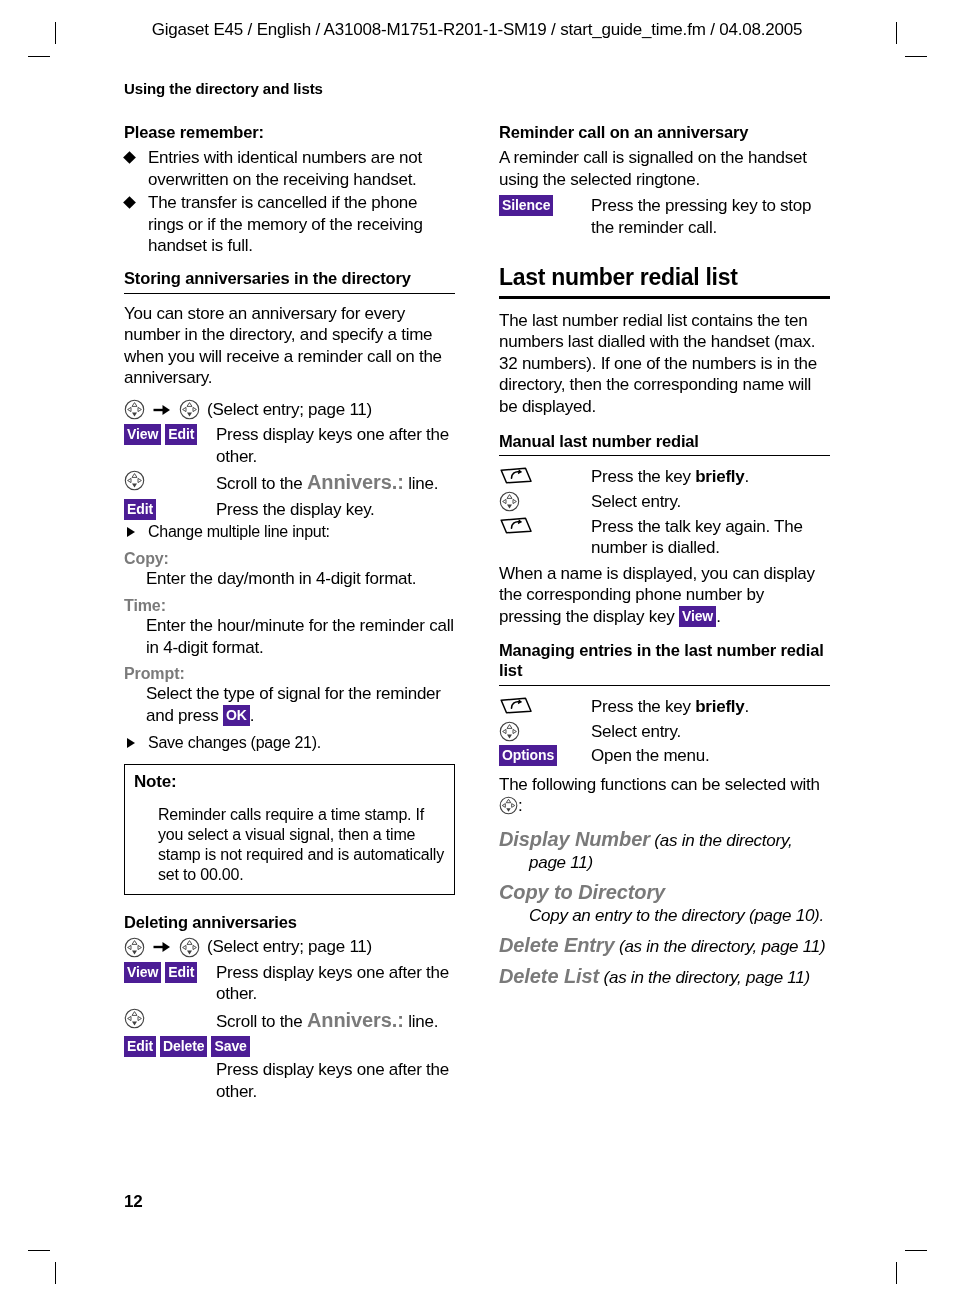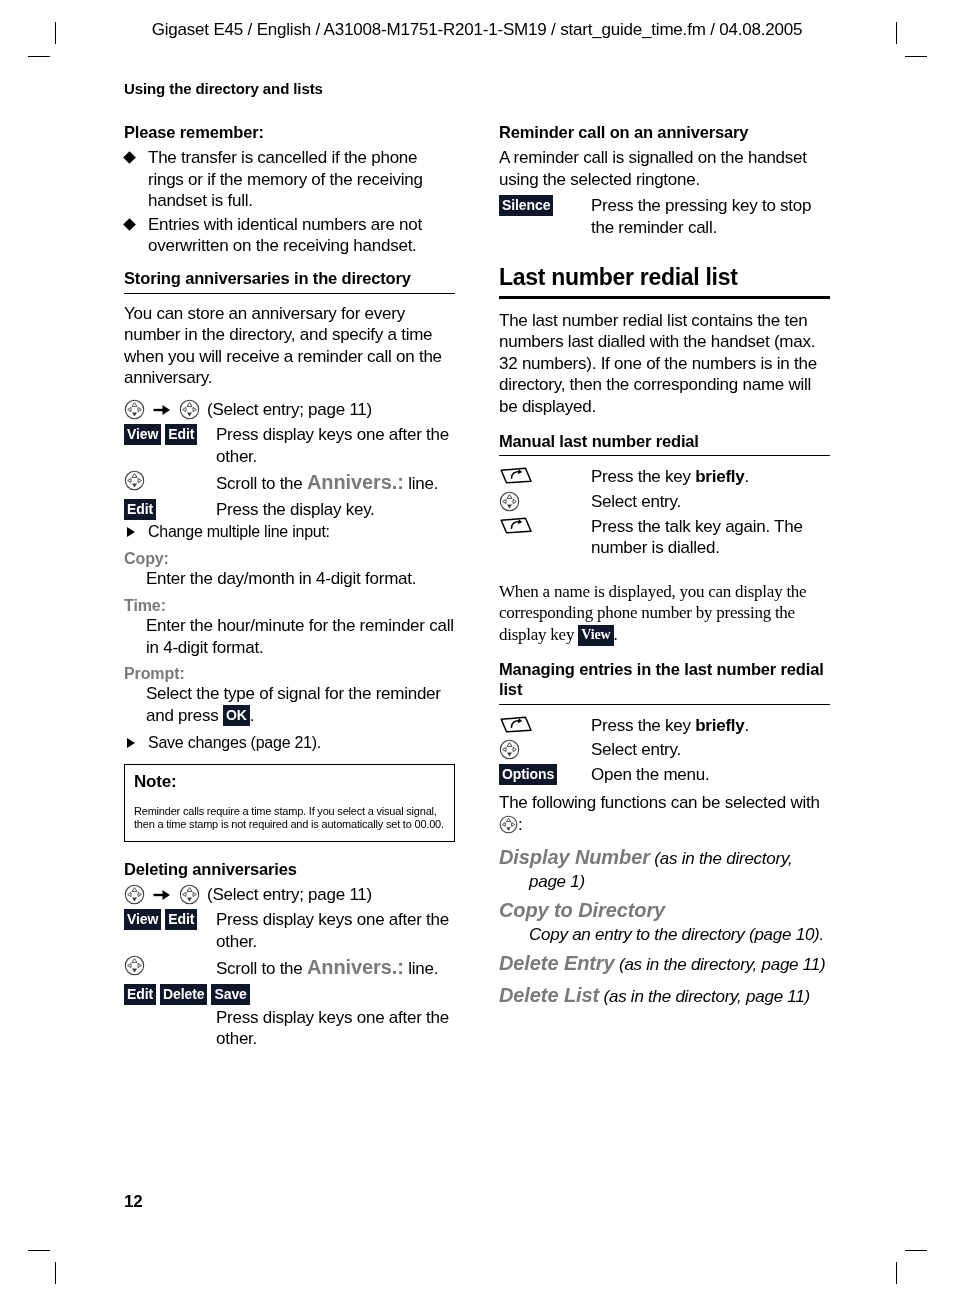--- a/index.html
+++ b/index.html
@@ -179,21 +179,21 @@
     align-items: center;
     gap: 7px;
     font-size: 17px;
     letter-spacing: -0.25px;
     margin-bottom: 3px;
   }
 
   
   .dkey {
     display: inline-block;
-    background: #0f172a;
+    background: #4c1d95;
     color: #ffffff;
     font-size: 14px;
     font-weight: bold;
     line-height: 1;
     padding: 3px 3px 4px 3px;
     letter-spacing: -0.1px;
     vertical-align: 1px;
     white-space: nowrap;
   }
 
@@ -226,23 +226,24 @@
     padding: 7px 9px 9px 9px;
     margin: 10px 0 18px 0;
   }
   .notebox .note-title {
     font-size: 17px;
     font-weight: bold;
     letter-spacing: -0.2px;
     margin-bottom: 13px;
   }
   .notebox .note-text {
-    font-size: 11px;
+    font-size: 16px;
     line-height: 1.25;
     letter-spacing: -0.2px;
+    margin-left: 24px;
   }
 
   
   .icon-nav { display: inline-block; width: 21px; height: 21px; flex: 0 0 21px; }
   .icon-nav.sm { width: 19px; height: 19px; flex: 0 0 19px; vertical-align: -4px; }
   .icon-talk { display: inline-block; width: 34px; height: 19px; flex: 0 0 34px; }
   .icon-arrow { display: inline-block; width: 20px; height: 16px; flex: 0 0 20px; }
 
   b { font-weight: bold; }
 
@@ -275,25 +276,25 @@
   <div class="chapter-title">Using the directory and lists</div>
 
   <div class="columns">
 
     <div class="col">
 
       <h4 class="h-sub">Please remember:</h4>
       <ul class="diamond">
         <li>
           <span class="dia"></span>
-          <span>The transfer is cancelled if the phone rings or if the memory of the receiving handset is full.</span>
+          <span>Entries with identical numbers are not overwritten on the receiving handset.</span>
         </li>
         <li>
           <span class="dia"></span>
-          <span>Entries with identical numbers are not overwritten on the receiving handset.</span>
+          <span>The transfer is cancelled if the phone rings or if the memory of the receiving handset is full.</span>
         </li>
       </ul>
 
       <h3 class="h-sec">Storing anniversaries in the directory</h3>
       <div class="rule-thin"></div>
       <p class="body">You can store an anniversary for every number in the directory, and specify a time when you will receive a reminder call on the anniversary.</p>
 
       <div class="nav-line">
         <span class="icon-nav">
           <svg viewBox="0 0 21 21" width="21" height="21">
@@ -491,21 +492,21 @@
             <svg viewBox="0 0 34 19" width="34" height="19">
               <path d="M2.2 4.2 L26.5 2.2 L32 15.2 L7.5 16.8 Z" fill="none" stroke="#000" stroke-width="1.5" stroke-linejoin="round"></path>
               <path d="M12.5 12.2 C12.5 7.6 16 5.6 19.4 5.8" fill="none" stroke="#000" stroke-width="1.6" stroke-linecap="round"></path>
               <polygon points="19.8,3.2 23.2,6.1 18.9,8.2" fill="#000"></polygon>
             </svg>
           </span>
         </div>
         <div class="proc-desc">Press the talk key again. The number is dialled.</div>
       </div>
 
-      <p class="body" style="margin-top:22px;font-family:Liberation Serif, serif;"><span>When a name is displayed, you can display the corresponding phone number by pressing the display key </span><span class="dkey">View</span><span>.</span></p>
+      <p class="body" style="margin-top:4px;"><span>When a name is displayed, you can display the corresponding phone number by pressing the display key </span><span class="dkey">View</span><span>.</span></p>
 
       <h3 class="h-sec" style="margin-top:14px;">Managing entries in the last number redial list</h3>
       <div class="rule-thin"></div>
 
       <div class="proc-row">
         <div class="proc-key">
           <span class="icon-talk">
             <svg viewBox="0 0 34 19" width="34" height="19">
               <path d="M2.2 4.2 L26.5 2.2 L32 15.2 L7.5 16.8 Z" fill="none" stroke="#000" stroke-width="1.5" stroke-linejoin="round"></path>
               <path d="M12.5 12.2 C12.5 7.6 16 5.6 19.4 5.8" fill="none" stroke="#000" stroke-width="1.6" stroke-linecap="round"></path>
@@ -539,21 +540,21 @@
       </div>
 
       <p class="body" style="margin-top:7px;"><span>The following functions can be selected with </span><span class="icon-nav sm"><svg viewBox="0 0 21 21" width="19" height="19">
               <circle cx="10.5" cy="10.5" r="9.2" fill="none" stroke="#3f3f3f" stroke-width="1.2"></circle>
               <polygon points="10.5,3.6 13,7.4 8,7.4" fill="none" stroke="#3f3f3f" stroke-width="1"></polygon>
               <polygon points="10.5,17.4 13,13.6 8,13.6" fill="#3f3f3f"></polygon>
               <polygon points="3.6,10.5 7,8.4 7,12.6" fill="none" stroke="#3f3f3f" stroke-width="1"></polygon>
               <polygon points="17.4,10.5 14,8.4 14,12.6" fill="none" stroke="#3f3f3f" stroke-width="1"></polygon>
             </svg></span><span>:</span></p>
 
-      <p class="fn-item"><span class="grayname">Display Number</span><span> (as in the directory,</span><span class="cont">page 1)</span></p>
+      <p class="fn-item"><span class="grayname">Display Number</span><span> (as in the directory,</span><span class="cont">page 11)</span></p>
 
       <p class="fn-item"><span class="grayname">Copy to Directory</span><span></span><span class="cont">Copy an entry to the directory (page 10).</span></p>
 
       <p class="fn-item"><span class="grayname">Delete Entry</span><span> (as in the directory, page 11)</span></p>
 
       <p class="fn-item"><span class="grayname">Delete List</span><span> (as in the directory, page 11)</span></p>
 
     </div>
 
   </div>

